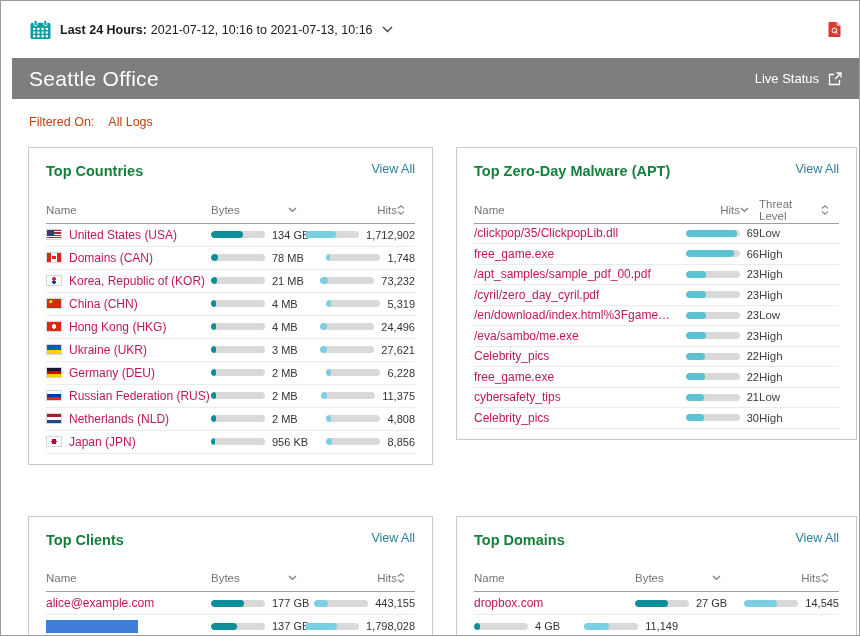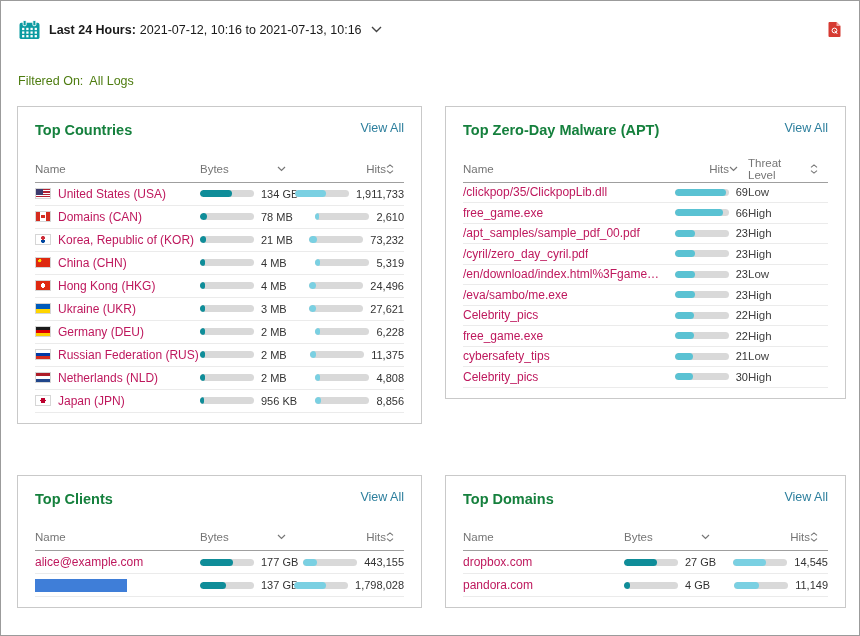--- a/index.html
+++ b/index.html
@@ -7,37 +7,38 @@
   body {
     font-family: "Liberation Sans", "DejaVu Sans", sans-serif;
     background: #ffffff;
     overflow: hidden;
   }
   .frame {
     width: 860px; height: 636px;
     border: 1px solid #9b9b9b;
     background: #fff;
     overflow: hidden;
+    padding-left: 11px;
   }
 
   
   .topbar { height: 57px; display: flex; align-items: center; padding: 0 18px; background: #fff; }
   .date-control { display: flex; align-items: center; gap: 9px; cursor: pointer; }
   .date-text { font-size: 12.5px; color: #1a1a1a; white-space: nowrap; }
   .date-bold { font-weight: 700; margin-right: 4px; }
   .icon { display: inline-flex; align-items: center; justify-content: center; }
   .pdf-btn { margin-left: auto; cursor: pointer; display: flex; align-items: center; }
 
   
   .appbar { height: 41px; background: #7e7e7e; display: flex; align-items: center; padding: 0 17px; color: #fff; }
   .app-title { font-size: 21px; font-weight: 400; letter-spacing: .3px; }
   .live-status { margin-left: auto; display: flex; align-items: center; gap: 9px; font-size: 13px; cursor: pointer; }
 
   
-  .filter-line { padding: 16px 17px 18px; font-size: 12.5px; color: #4d7c0f; display: flex; gap: 6px; }
+  .filter-line { padding: 16px 17px 18px; font-size: 12.5px; color: #c2410c; display: flex; gap: 14px; }
 
   
   .panels {
     padding: 0 16px;
     display: grid;
     grid-template-columns: 405px 401px;
     column-gap: 23px;
     row-gap: 51px;
     align-items: start;
   }
@@ -131,20 +132,33 @@
     <span class="pdf-btn">
       <svg width="13" height="15" viewBox="0 0 13 15">
         <path d="M1.5 0h7l4 4v10a1 1 0 0 1-1 1h-10a1 1 0 0 1-1-1V1a1 1 0 0 1 1-1z" fill="#d63a32"></path>
         <path d="M8.5 0l4 4h-4z" fill="#f2a9a5"></path>
         <circle cx="6.5" cy="8.5" r="2.4" fill="none" stroke="#ffffff" stroke-width="1"></circle>
         <path d="M6.5 8.5l2.8 3.4" stroke="#ffffff" stroke-width="1"></path>
       </svg>
     </span>
   </div>
 
+  <div class="appbar">
+    <div class="app-title">Seattle Office</div>
+    <div class="live-status">
+      <span>Live Status</span>
+      <span class="icon">
+        <svg width="14" height="14" viewBox="0 0 14 14" fill="none" stroke="#ffffff" stroke-width="1.3">
+          <path d="M6 2.5H1.5v10h10V8"></path>
+            <path d="M8.5 1h4.5v4.5"></path>
+            <path d="M12.8 1.2L7 7"></path>
+        </svg>
+      </span>
+    </div>
+  </div>
 
   <div class="filter-line">
     <span>Filtered On:</span>
     <span>All Logs</span>
   </div>
 
   <div class="panels">
 
     <div class="panel">
       <div class="panel-head">
@@ -183,39 +197,39 @@
               <div class="td col-bytes">
                 <span class="bar">
                   <i class="fill-bytes" style="width: 60%;"></i>
                 </span>
                 <span class="val">134 GB</span>
               </div>
               <div class="td col-hits">
                 <span class="bar">
                   <i class="fill-hits" style="width: 58%;"></i>
                 </span>
-                <span class="val">1,911,733</span>
+                <span class="val">1,712,902</span>
               </div>
             </div>
             <div class="tr">
               <div class="td col-name">
                 <span class="flag flag-can"></span>
                 <a class="name-link">Domains (CAN)</a>
               </div>
               <div class="td col-bytes">
                 <span class="bar">
                   <i class="fill-bytes" style="width: 13%;"></i>
                 </span>
                 <span class="val">78 MB</span>
               </div>
               <div class="td col-hits">
                 <span class="bar">
                   <i class="fill-hits" style="width: 7%;"></i>
                 </span>
-                <span class="val">2,610</span>
+                <span class="val">1,748</span>
               </div>
             </div>
             <div class="tr">
               <div class="td col-name">
                 <span class="flag flag-kor"></span>
                 <a class="name-link">Korea, Republic of (KOR)</a>
               </div>
               <div class="td col-bytes">
                 <span class="bar">
                   <i class="fill-bytes" style="width: 12%;"></i>
@@ -619,23 +633,20 @@
                 <span class="val">27 GB</span>
               </div>
               <div class="td col-hits">
                 <span class="bar">
                   <i class="fill-hits" style="width: 60%;"></i>
                 </span>
                 <span class="val">14,545</span>
               </div>
             </div>
             <div class="tr">
-              <div class="td col-name">
-                <a class="name-link">pandora.com</a>
-              </div>
               <div class="td col-bytes">
                 <span class="bar">
                   <i class="fill-bytes" style="width: 12%;"></i>
                 </span>
                 <span class="val">4 GB</span>
               </div>
               <div class="td col-hits">
                 <span class="bar">
                   <i class="fill-hits" style="width: 46%;"></i>
                 </span>

